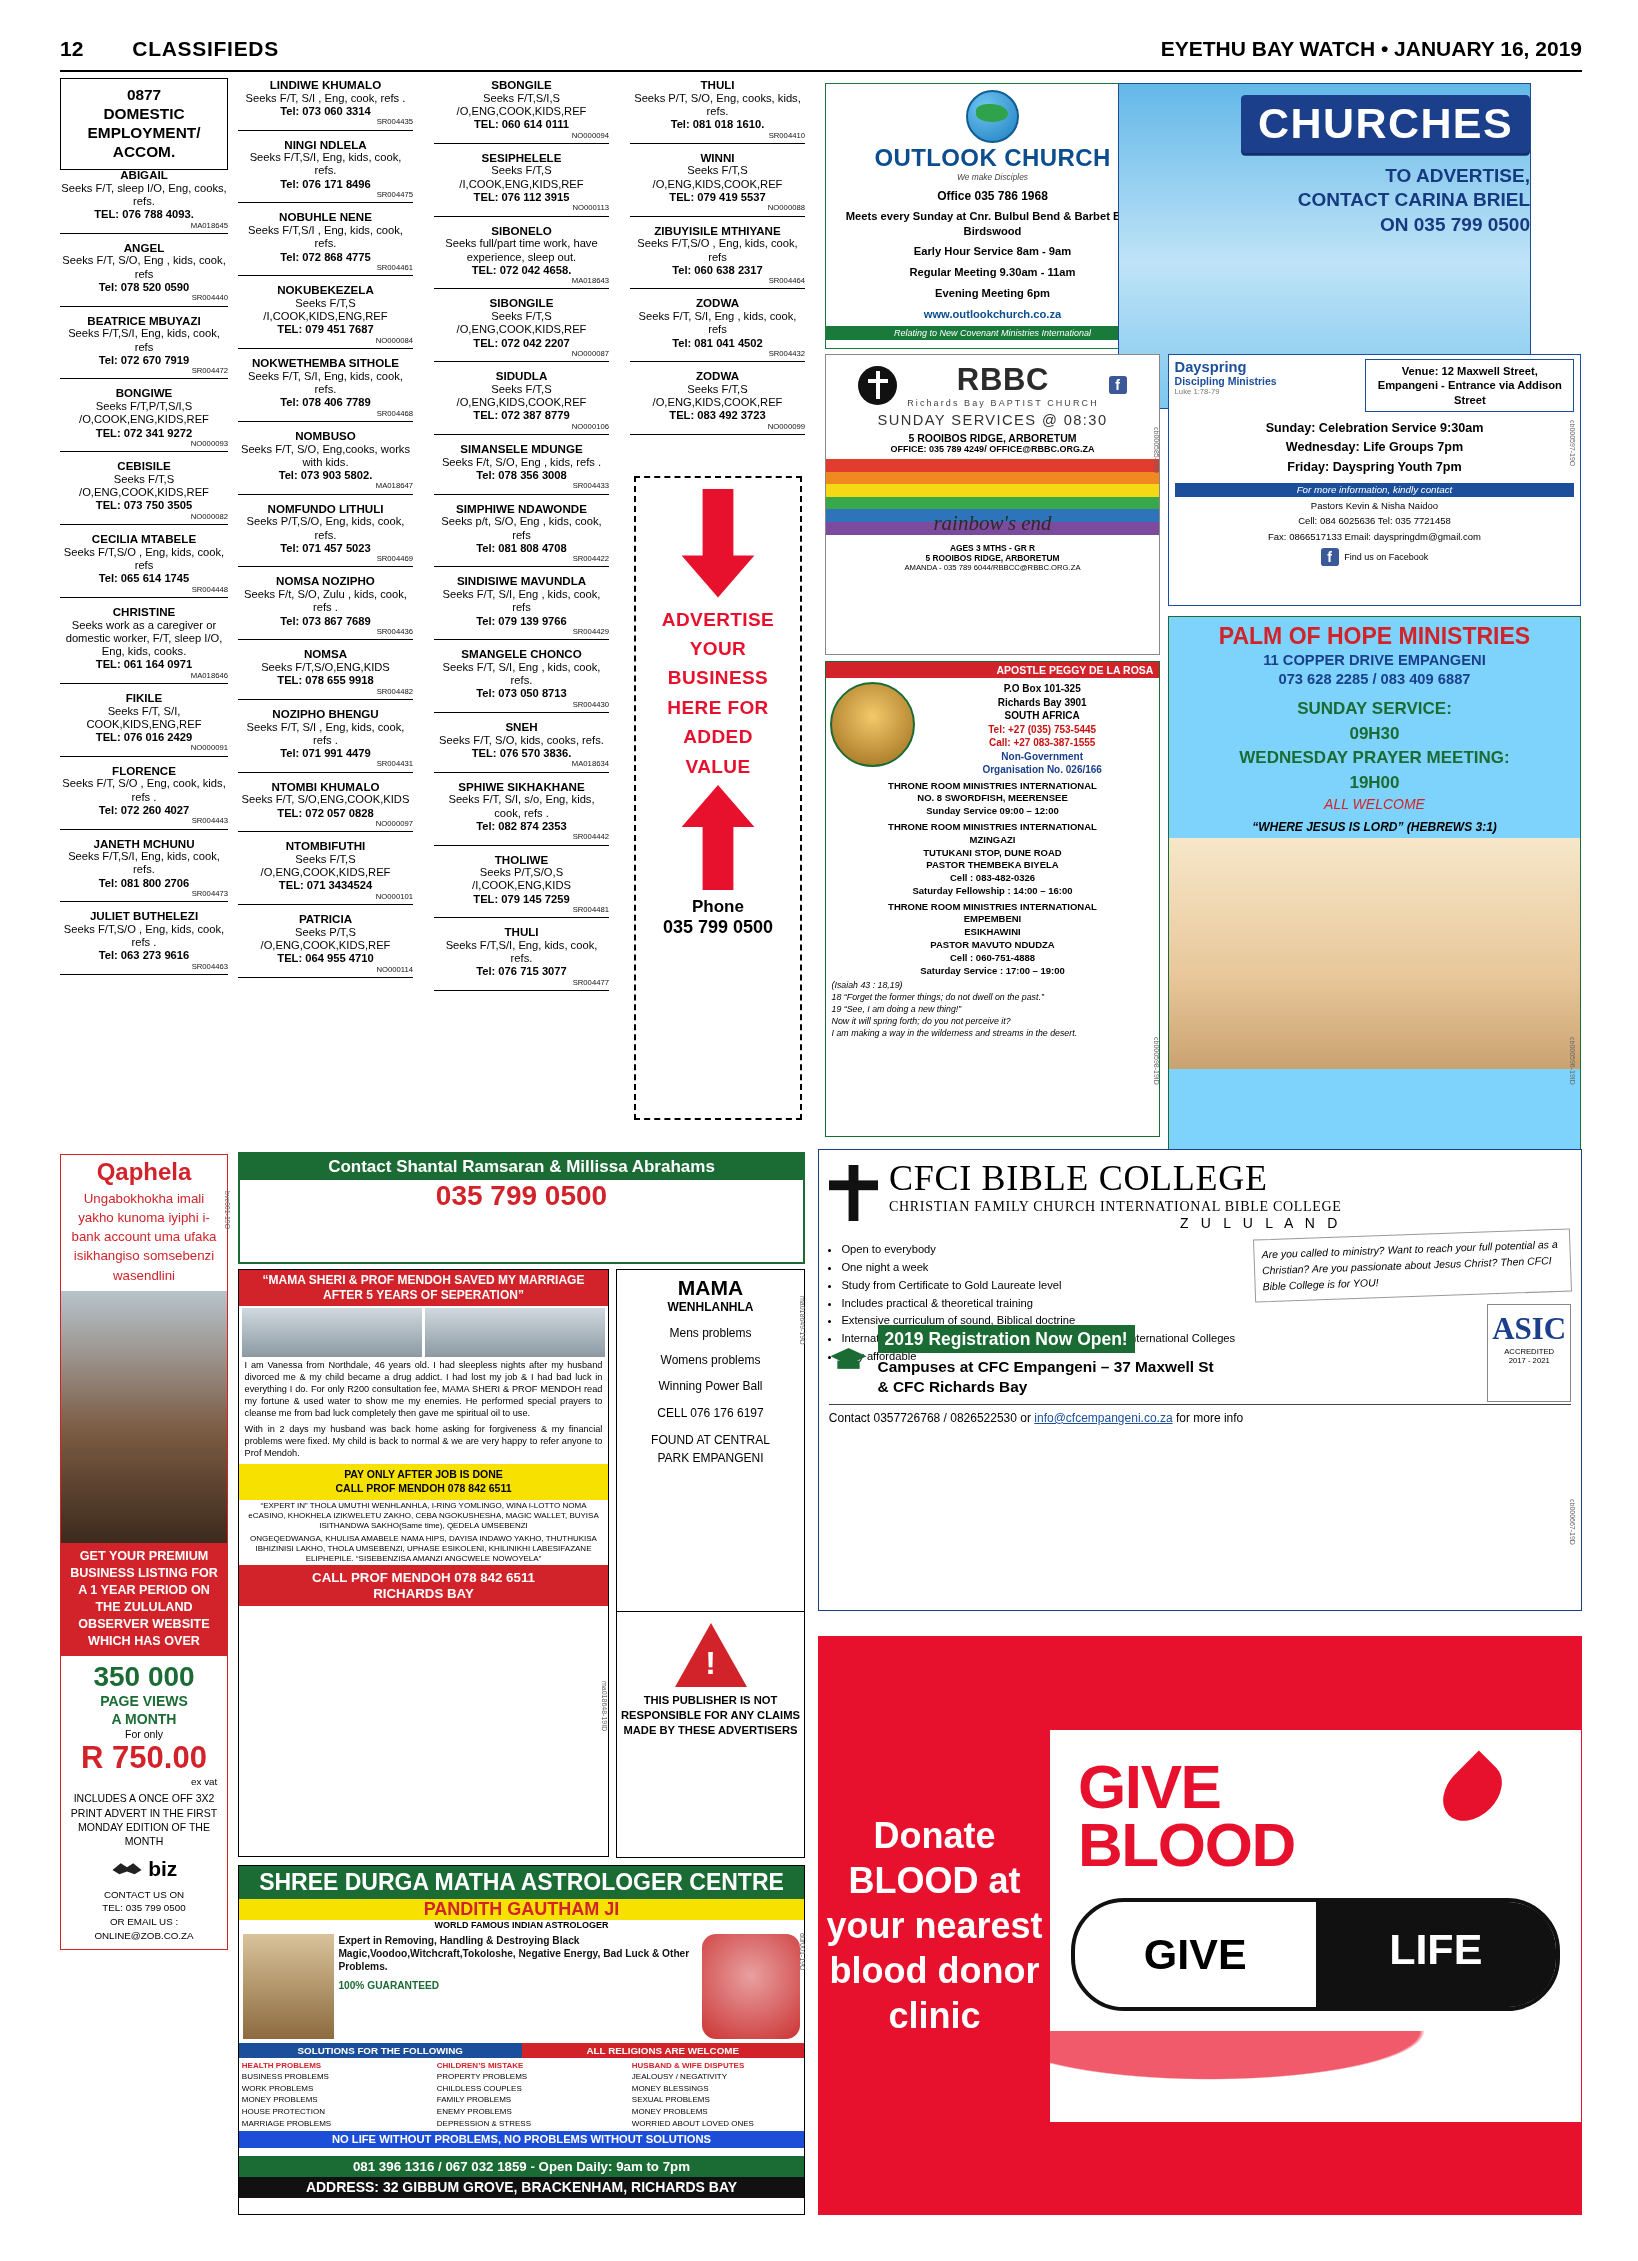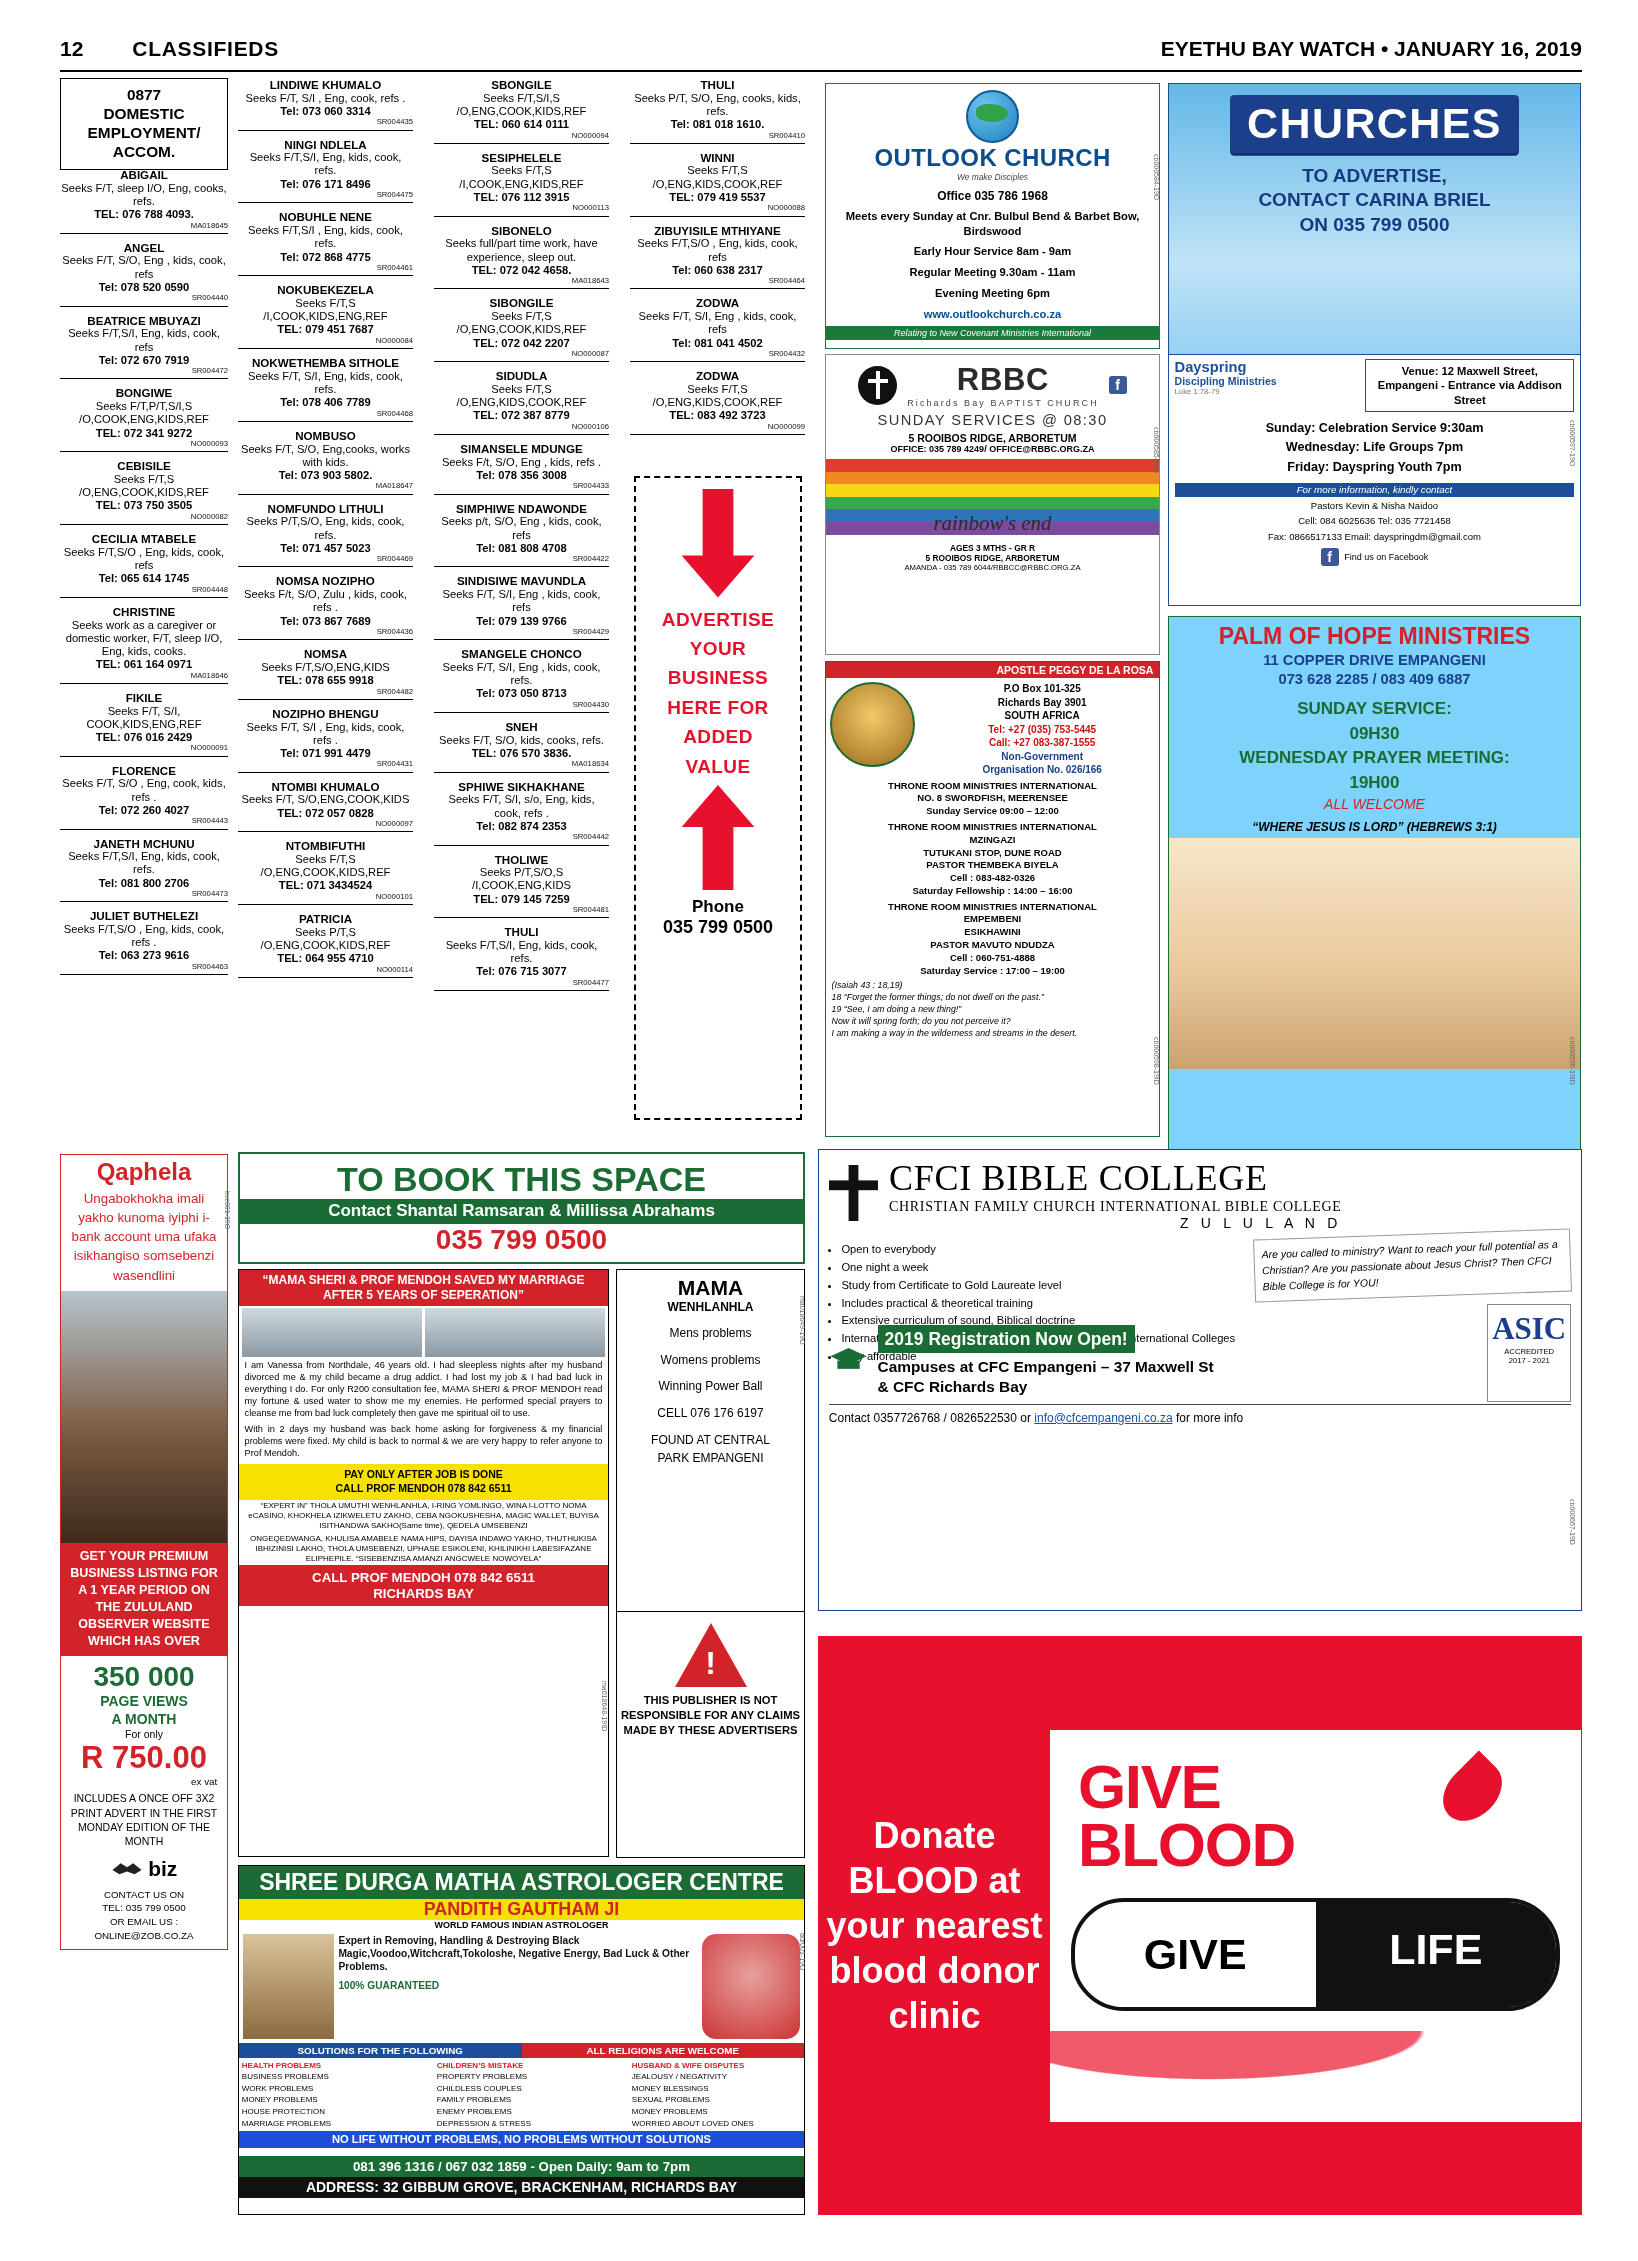--- a/index.html
+++ b/index.html
@@ -42,21 +42,21 @@
   .outlook{position:absolute;left:825px;top:83px;width:335px;height:266px;border:1.4px solid #1a7a3c;box-sizing:border-box;background:#fff;text-align:center;padding-top:4.2px;}
   .outlook .globe{width:49px;height:49px;border-radius:50%;background:radial-gradient(circle at 35% 30%,#6fc6f0,#1f7ec0);margin:1.4px auto 0;border:2.1px solid #0e5c97;position:relative;}
   .outlook .globe:after{content:"";position:absolute;left:8.4px;top:12.6px;width:32px;height:18px;background:#2fa24b;border-radius:40% 60% 50% 50%;}
   .outlook h3{margin:1.4px 0 0;font-size:24px;font-weight:700;color:#0b4d8f;letter-spacing:0.4px;}
   .outlook .sub{font-size:8.4px;color:#444;font-style:italic;}
   .outlook .line{font-size:12px;font-weight:700;margin-top:7px;}
   .outlook .line2{font-size:11.2px;font-weight:700;margin-top:5.6px;line-height:1.35;}
   .outlook .web{font-size:11.2px;font-weight:700;color:#0b4d8f;margin-top:7px;}
   .outlook .foot{background:#1a7a3c;color:#fff;font-size:9px;font-style:italic;padding:2.1px 0;margin-top:6.3px;}
 
-  .churches{position:absolute;left:1168px;top:83px;width:413px;height:326px;box-sizing:border-box;background:linear-gradient(180deg,#63b8e8,#bfe3f7 55%,#7ec7ef);border:1.4px solid #1d4f8f;text-align:center;color:#fff;overflow:hidden;}
+  .churches{position:absolute;left:1118px;top:83px;width:413px;height:326px;box-sizing:border-box;background:linear-gradient(180deg,#63b8e8,#bfe3f7 55%,#7ec7ef);border:1.4px solid #1d4f8f;text-align:right;color:#fff;overflow:hidden;}
   .churches .big{margin-top:11.2px;display:inline-block;background:#1b3f8b;color:#fff;font-size:43px;font-weight:700;letter-spacing:1.4px;padding:4.2px 17px;border-radius:4.2px;box-shadow:0 2.8px 0 #10306d;}
   .churches .l1{font-size:19px;font-weight:700;color:#16397f;margin-top:11.2px;line-height:1.3;}
   .churches .l2{font-size:19px;font-weight:700;color:#16397f;line-height:1.3;}
 
   .rbbc{position:absolute;left:825px;top:354px;width:335px;height:301px;border:1.4px solid #888;box-sizing:border-box;background:#fff;text-align:center;overflow:hidden;}
   .rbbc .top{display:flex;align-items:center;justify-content:center;gap:9.8px;padding-top:7px;}
   .rbbc .cross{width:39px;height:39px;border-radius:50%;background:#111;position:relative;}
   .rbbc .cross:before{content:"";position:absolute;left:17.5px;top:5.6px;width:4.2px;height:28px;background:#fff;}
   .rbbc .cross:after{content:"";position:absolute;left:9.8px;top:13.3px;width:19.6px;height:4.2px;background:#fff;}
   .rbbc .name{font-size:31px;font-weight:700;color:#2b2b2b;letter-spacing:0.7px;}
@@ -670,21 +670,20 @@
       <span class="bz">biz</span>
     </div>
     <div class="qap-foot" style="white-space:pre-line">CONTACT US ON
 TEL: 035 799 0500
 OR EMAIL US :
 ONLINE@ZOB.CO.ZA</div>
   </div>
   <div class="vcode" style="left:224px;top:1191px;">bvc001-19O</div>
 
   <div class="booksp">
-    <div class="t">TO BOOK THIS SPACE</div>
     <div class="c">Contact Shantal Ramsaran &amp; Millissa Abrahams</div>
     <div class="p">035 799 0500</div>
   </div>
 
   <div class="mama">
     <div class="hd">“MAMA SHERI &amp; PROF MENDOH SAVED MY MARRIAGE AFTER 5 YEARS OF SEPERATION”</div>
     <div class="ph">
         <div></div>
         <div></div>
       </div>

